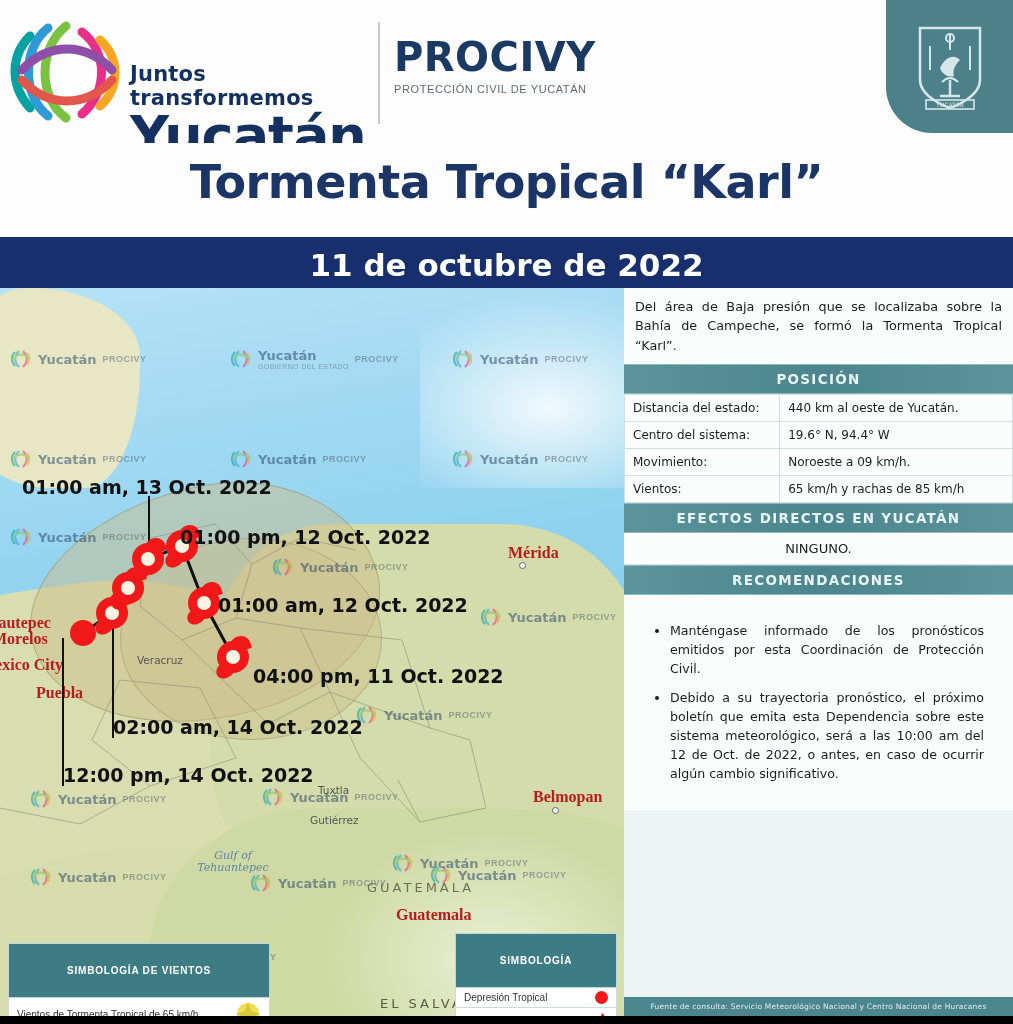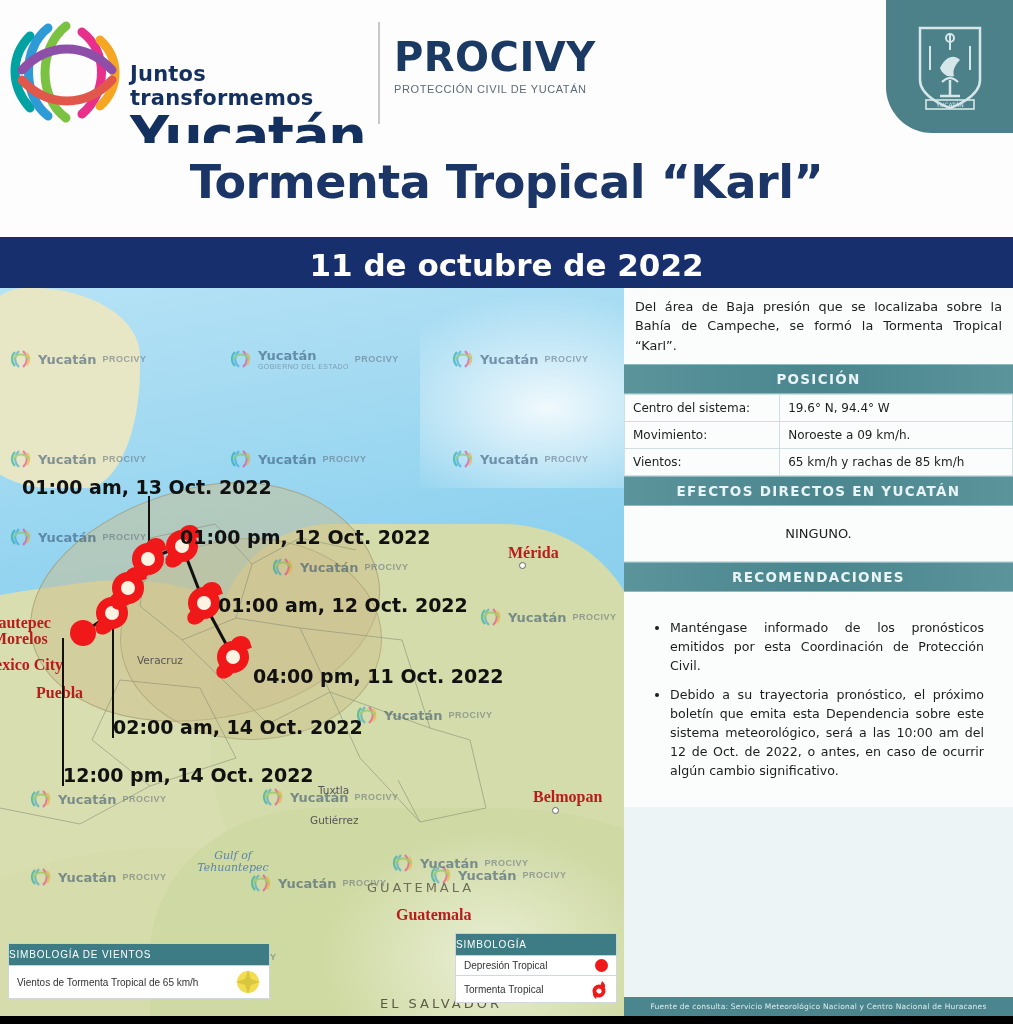--- a/index.html
+++ b/index.html
@@ -100,22 +100,22 @@
   .td{position:absolute;width:26px;height:26px;margin-left:-13px;margin-top:-13px;
       border-radius:50%;background:#f01818;}
 
   .tlabel{position:absolute;font-size:19px;font-weight:bold;color:#111;white-space:nowrap;
           font-family:"DejaVu Sans",sans-serif;}
   .leader{position:absolute;width:2px;background:#111;}
 
   
   #legend-wind{position:absolute;left:8px;top:655px;width:262px;}
   #legend-sym{position:absolute;left:455px;top:645px;width:162px;}
-  .lg-head{background:#3e7c85;color:#fff;text-align:left;font-size:10px;font-weight:normal;
-           letter-spacing:.8px;padding:5px 0;border:1px solid #bcd6da;}
+  .lg-head{background:#3e7c85;color:#fff;text-align:center;font-size:10px;font-weight:bold;
+           letter-spacing:.8px;padding:21px 0;border:1px solid #bcd6da;}
   .lg-row{background:#fff;border:1px solid #cfd8da;border-top:none;display:flex;
           align-items:center;justify-content:space-between;padding:3px 8px;font-size:10px;
           color:#333;}
   .lg-row span{white-space:nowrap;}
   .wind-x{width:26px;height:26px;position:relative;flex:0 0 26px;}
   .sym-dot{width:13px;height:13px;border-radius:50%;background:#f01818;flex:0 0 13px;}
   .sym-cy{width:18px;height:20px;position:relative;flex:0 0 18px;}
 
   
   #panel{position:absolute;left:624px;top:288px;width:389px;height:728px;background:#ecf4f6;}
@@ -124,21 +124,21 @@
             letter-spacing:1.3px;padding:6px 0;border-top:1px solid #8fb9bf;
             border-bottom:1px solid #8fb9bf;font-family:"DejaVu Sans",sans-serif;}
   .sec-body{background:#fbfdfd;padding:9px 11px;color:#1d1d1d;font-size:12.8px;
             line-height:1.52;text-align:justify;font-family:"DejaVu Sans",sans-serif;}
   .sec-body p{margin:0 0 11px 0;}
   .sec-body p:last-child{margin-bottom:0;}
   table.pos{width:100%;border-collapse:collapse;background:#fbfdfd;font-size:12px;
             font-family:"DejaVu Sans",sans-serif;}
   table.pos td{border:1px solid #cfe0e3;padding:6px 8px;color:#1d1d1d;vertical-align:middle;}
   table.pos td.k{width:40%;}
-  #ninguno{background:#fbfdfd;text-align:center;font-size:13px;padding:20px 0;color:#1d1d1d;
+  #ninguno{background:#fbfdfd;text-align:center;font-size:13px;padding:8px 0;color:#1d1d1d;
            font-family:"DejaVu Sans",sans-serif;border-bottom:1px solid #cfe0e3;}
   #recs{background:#fbfdfd;padding:10px 12px 10px 12px;}
   #recs ul{margin:17px;padding-left:17px;}
   #recs li{font-size:12.6px;line-height:1.5;color:#1d1d1d;text-align:justify;
            margin-bottom:10px;font-family:"DejaVu Sans",sans-serif;}
   #recs li:last-child{margin-bottom:0;}
   #source{position:absolute;left:0;bottom:0;width:389px;background:#4b858d;color:#dfeef0;
           font-size:7.5px;text-align:center;padding:5px 0;letter-spacing:.2px;
           font-family:"DejaVu Sans",sans-serif;}
 
@@ -600,20 +600,24 @@
   <div id="panel">
 
     <div class="sec-body">
       <p>Del área de Baja presión que se localizaba sobre la Bahía de Campeche, se formó la Tormenta Tropical “Karl”.</p>
     </div>
 
     <div class="sec-head">POSICIÓN</div>
     <table class="pos">
       <tbody>
         <tr>
+          <td class="k">Distancia del estado:</td>
+          <td>440 km al oeste de Yucatán.</td>
+        </tr>
+        <tr>
           <td class="k">Centro del sistema:</td>
           <td>19.6°  N, 94.4°  W</td>
         </tr>
         <tr>
           <td class="k">Movimiento:</td>
           <td>Noroeste a 09 km/h.</td>
         </tr>
         <tr>
           <td class="k">Vientos:</td>
           <td>65 km/h y rachas de 85 km/h</td>

